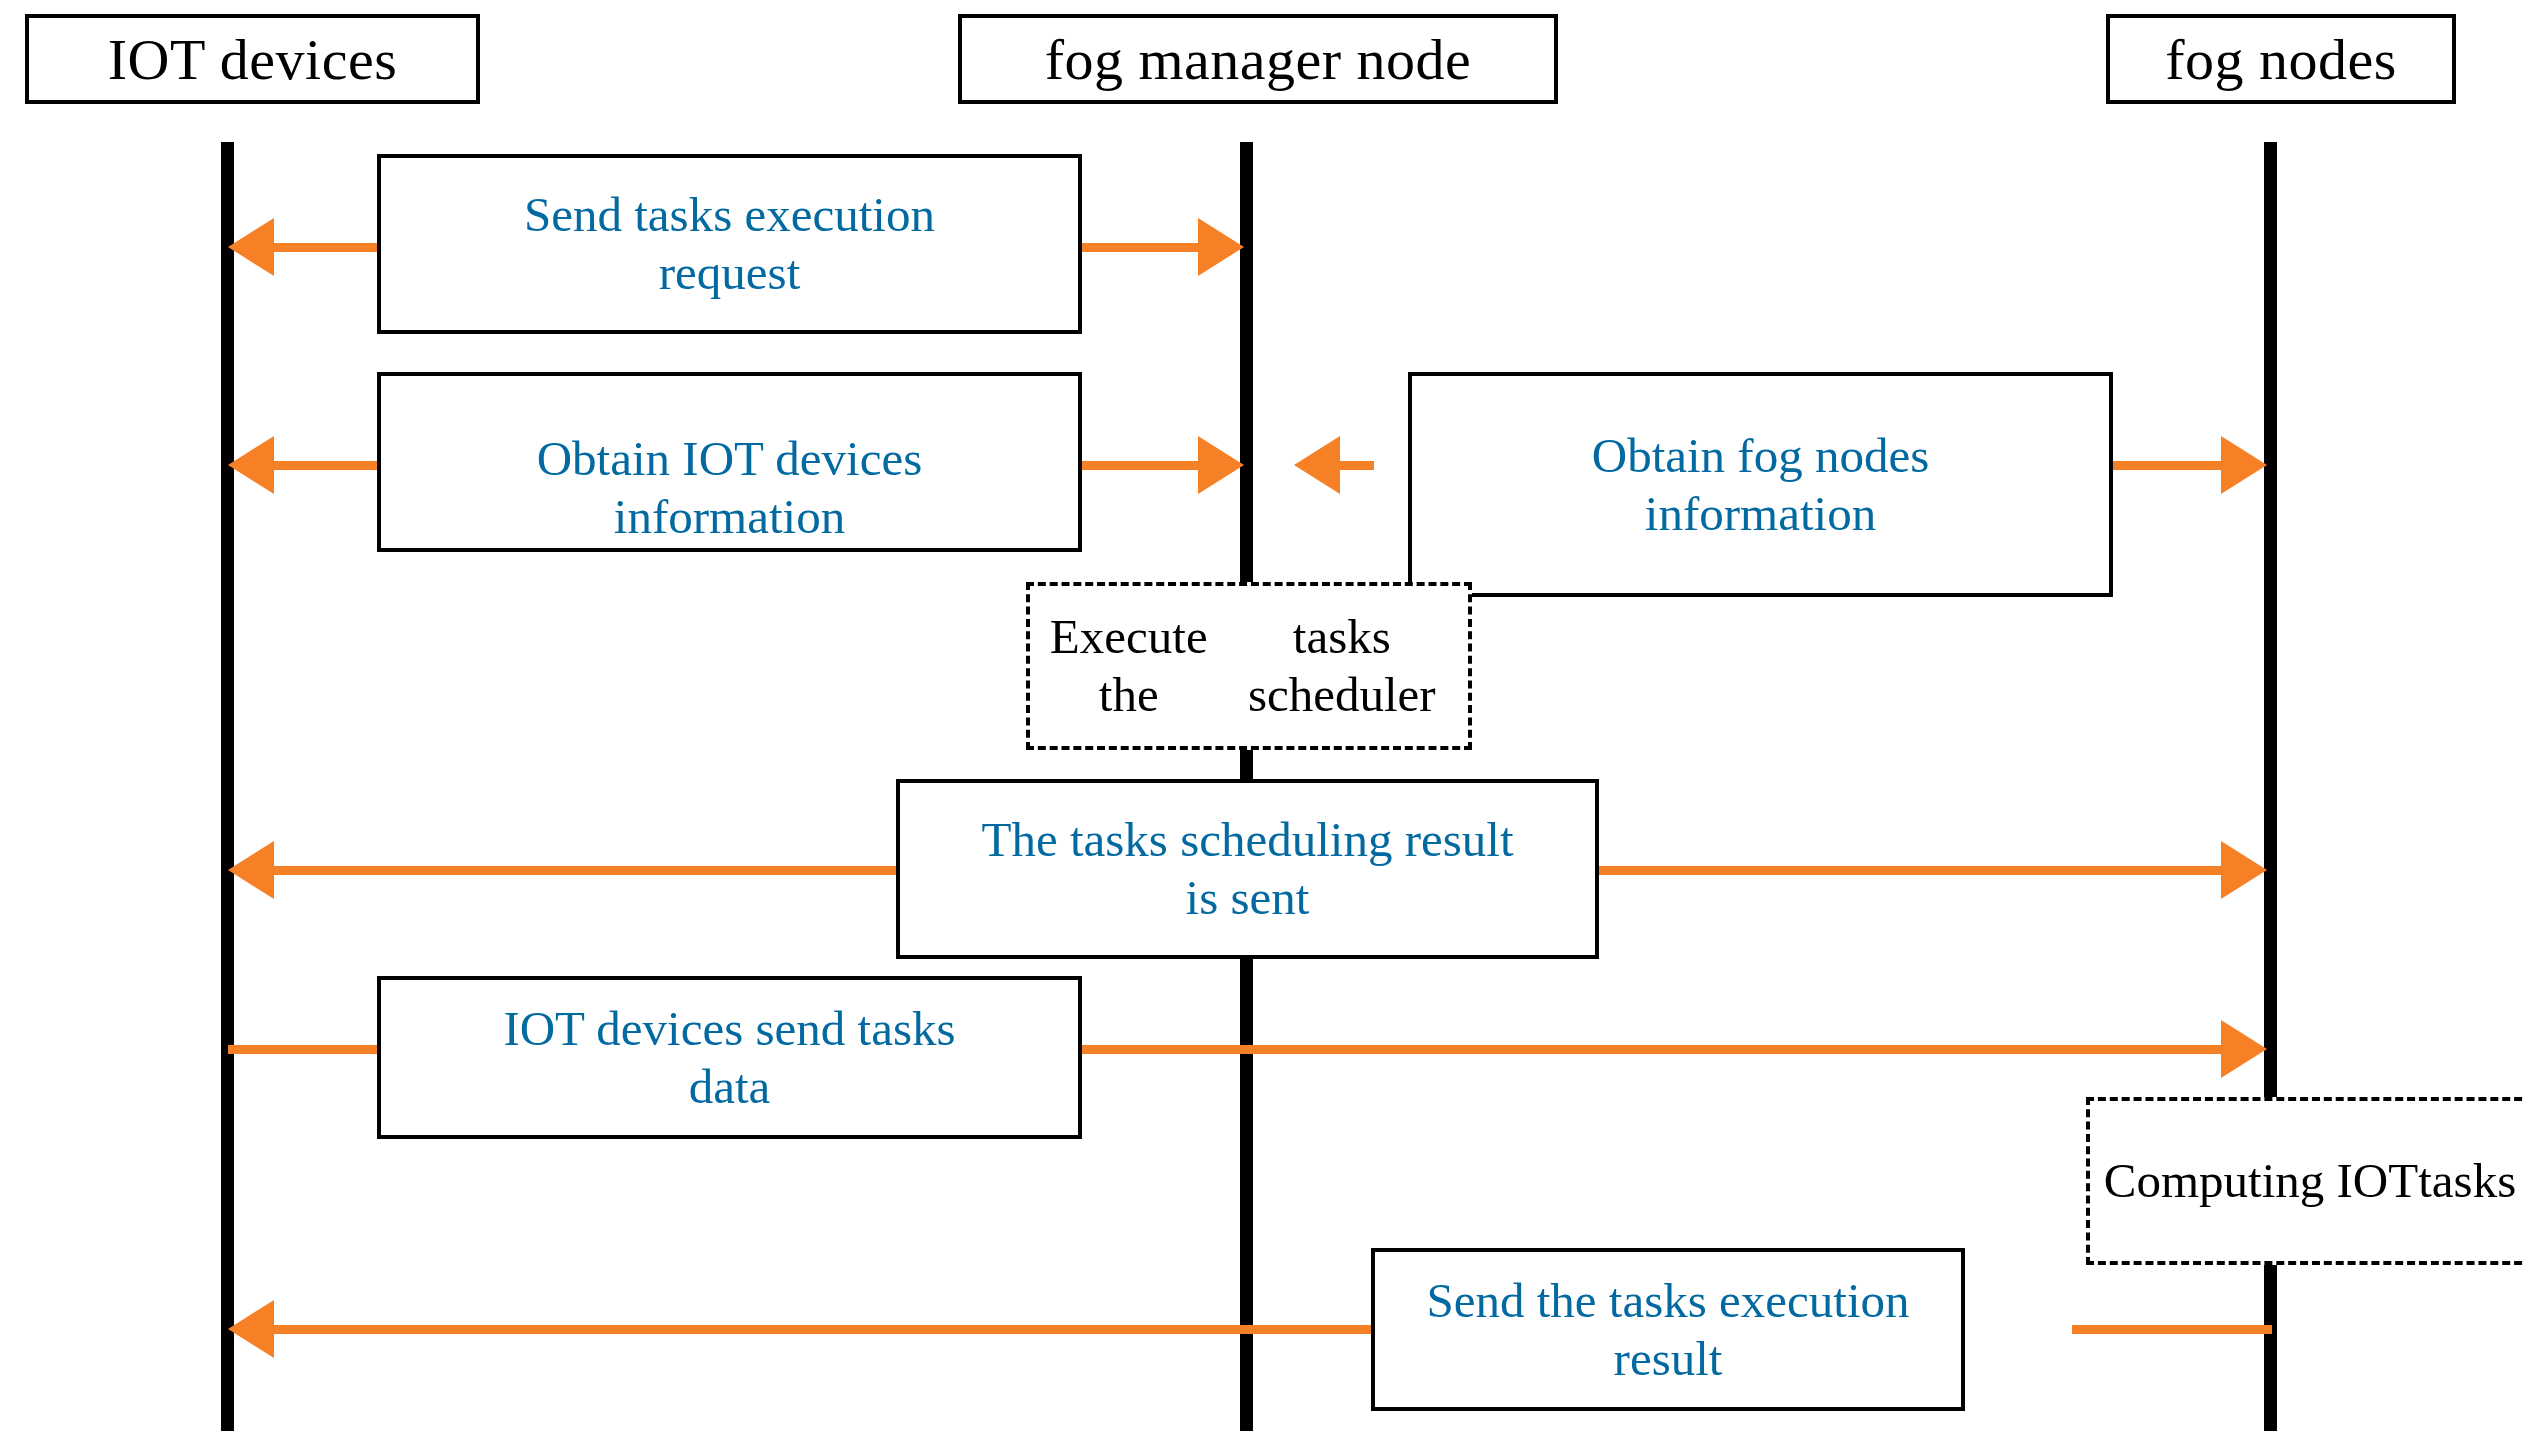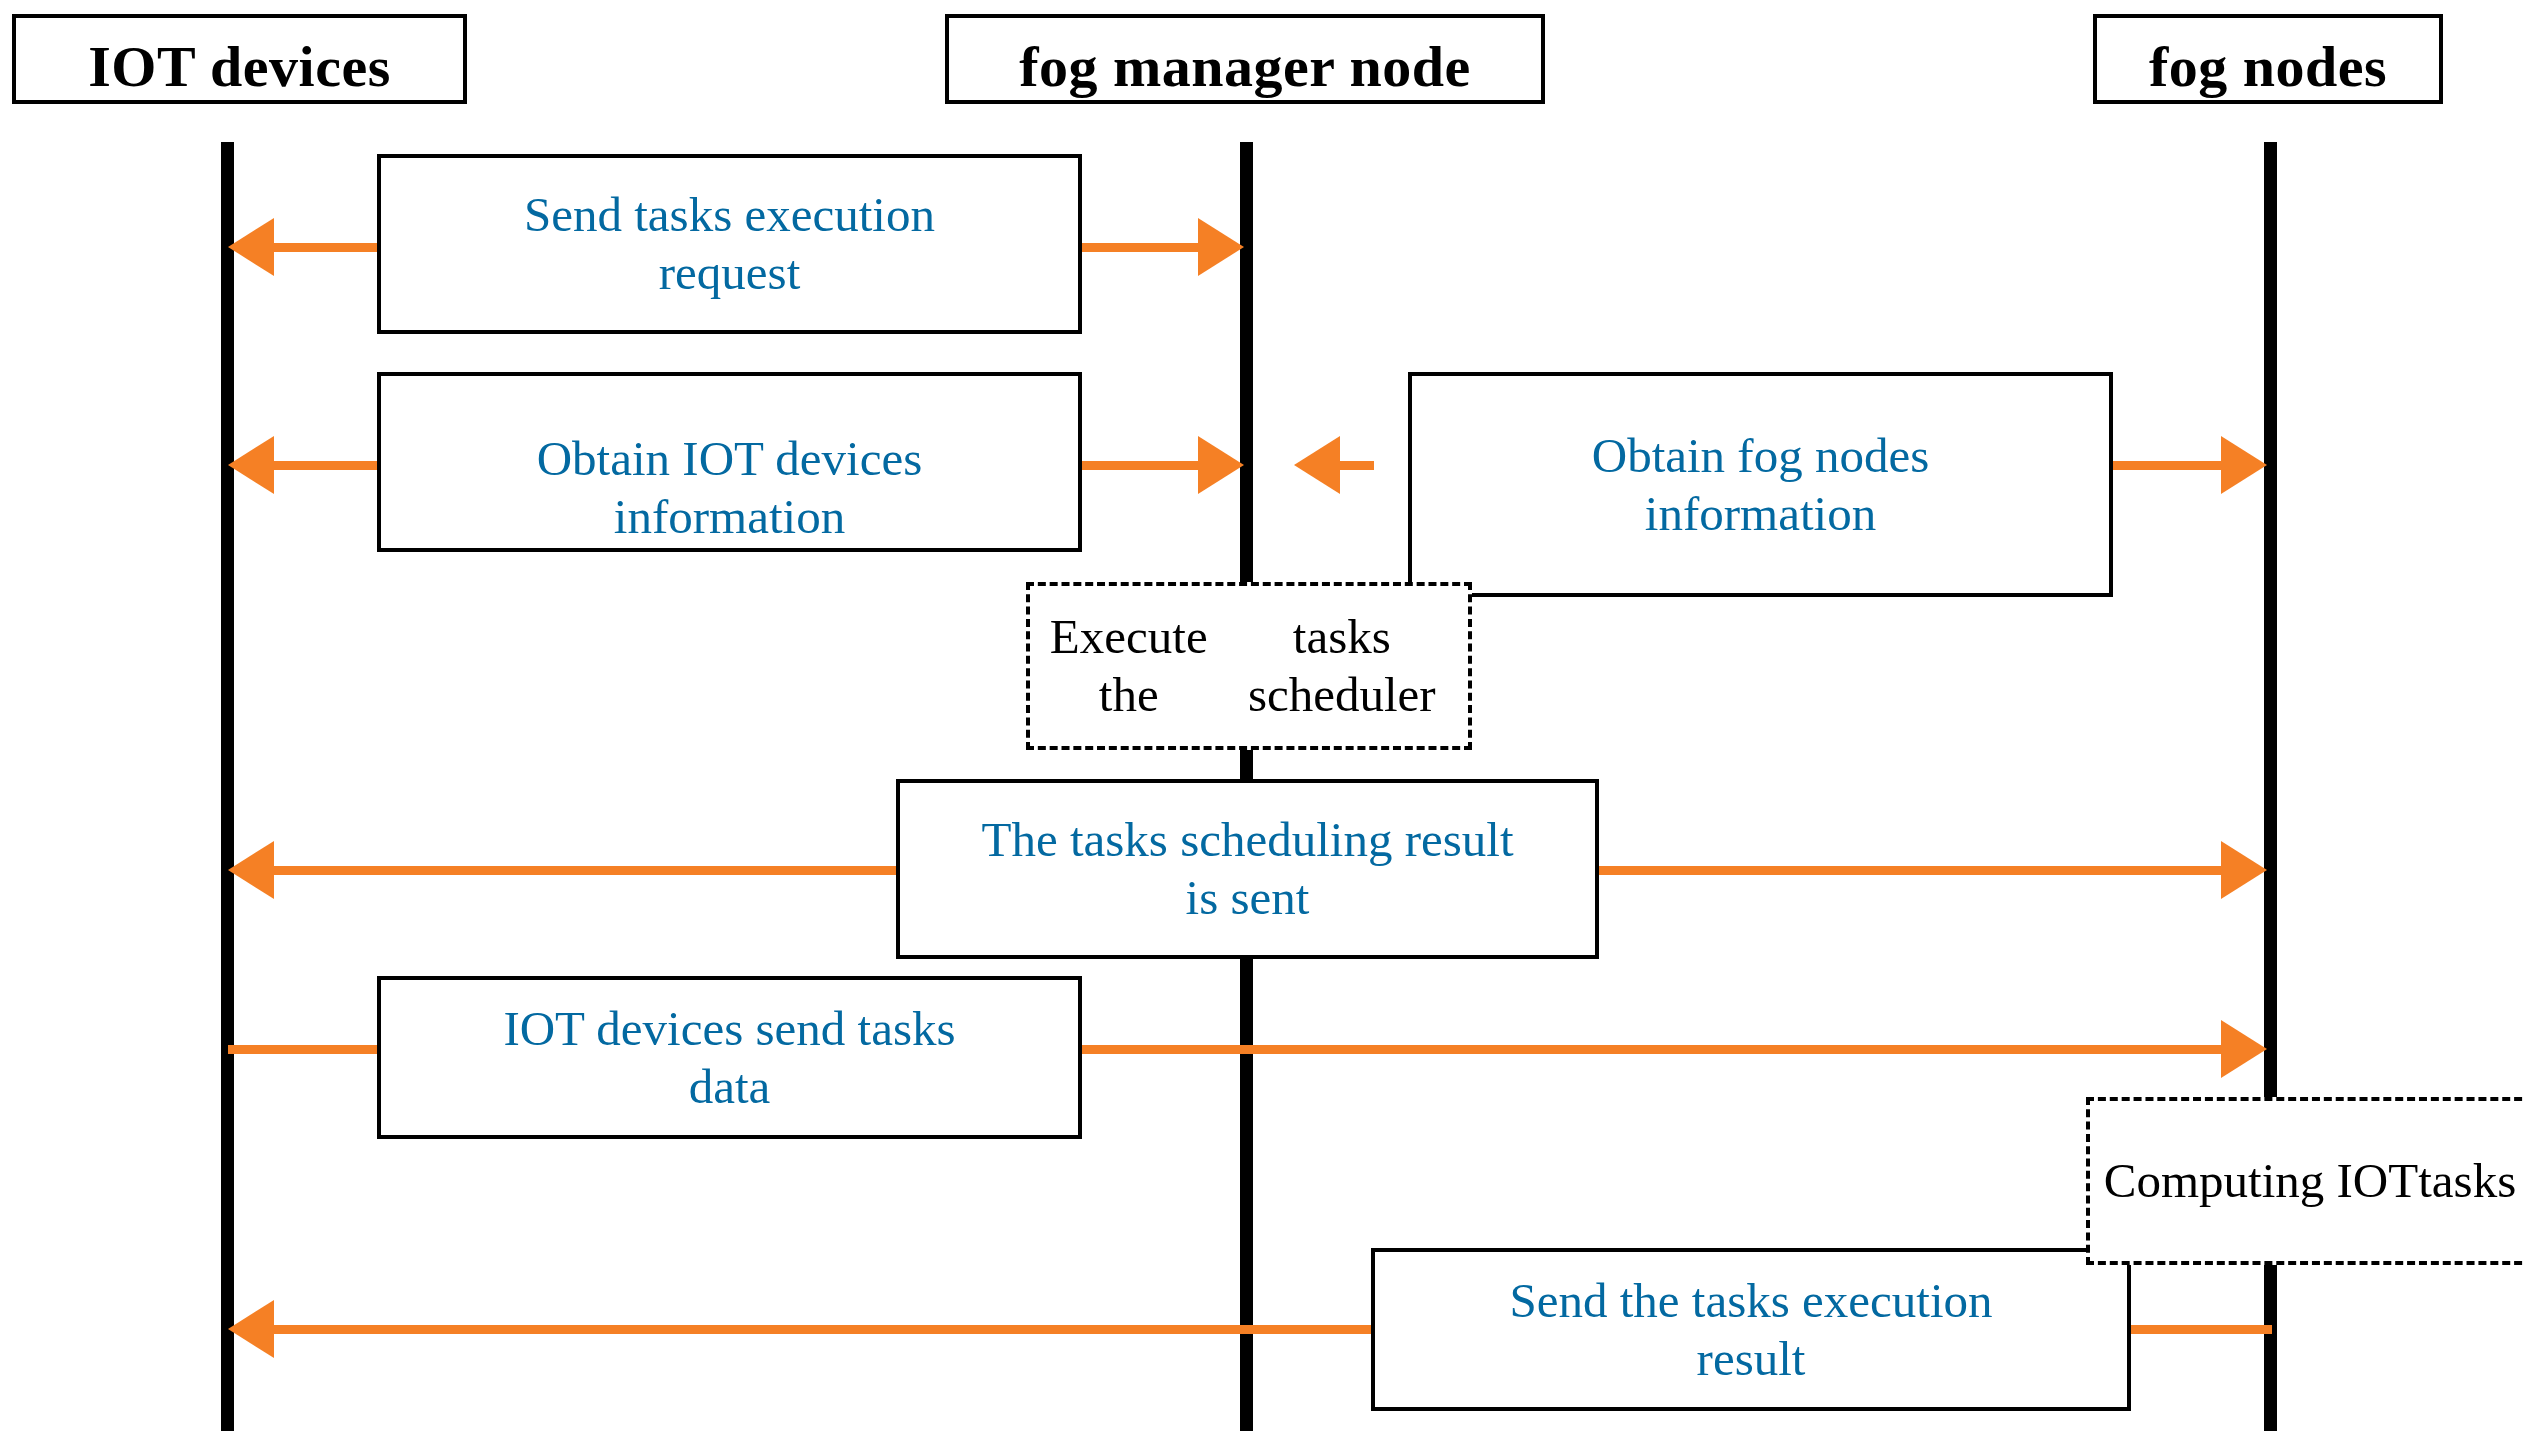--- a/index.html
+++ b/index.html
@@ -17,29 +17,30 @@
     background: #ffffff;
     overflow: hidden;
   }
 
   
   .actor-box {
     position: absolute;
     border: 4px solid #000000;
     background: #ffffff;
     display: flex;
-    align-items: flex-end;
+    align-items: center;
     justify-content: center;
     box-sizing: border-box;
-    font-weight: bold;
+    font-weight: normal;
     font-size: 58px;
     letter-spacing: 0.5px;
     color: #000000;
     white-space: nowrap;
     z-index: 6;
+    margin-left: 13px;
   }
 
   
   .lifeline {
     position: absolute;
     width: 13px;
     background: #000000;
     z-index: 1;
   }
 
@@ -184,18 +185,18 @@
 
   <div class="act-box" style="left:2086px; top:1097px; width:448px; height:168px;">
     <span class="lbl-line">Computing IOT</span>
     <span class="lbl-line">tasks</span>
   </div>
 
   <div class="arrow-seg" style="left:273px; top:1325px; width:1100px;"></div>
   <div class="arrow-head left" style="left:228px; top:1300px;"></div>
   <div class="arrow-seg" style="left:2072px; top:1325px; width:200px;"></div>
 
-  <div class="msg-box" style="left:1371px; top:1248px; width:760px; height:163px;">
+  <div class="msg-box" style="left:1371px; top:1248px; width:594px; height:163px;">
     <span class="lbl-line">Send the tasks execution</span>
     <span class="lbl-line">result</span>
   </div>
 
 </div>
 
 </body></html>

